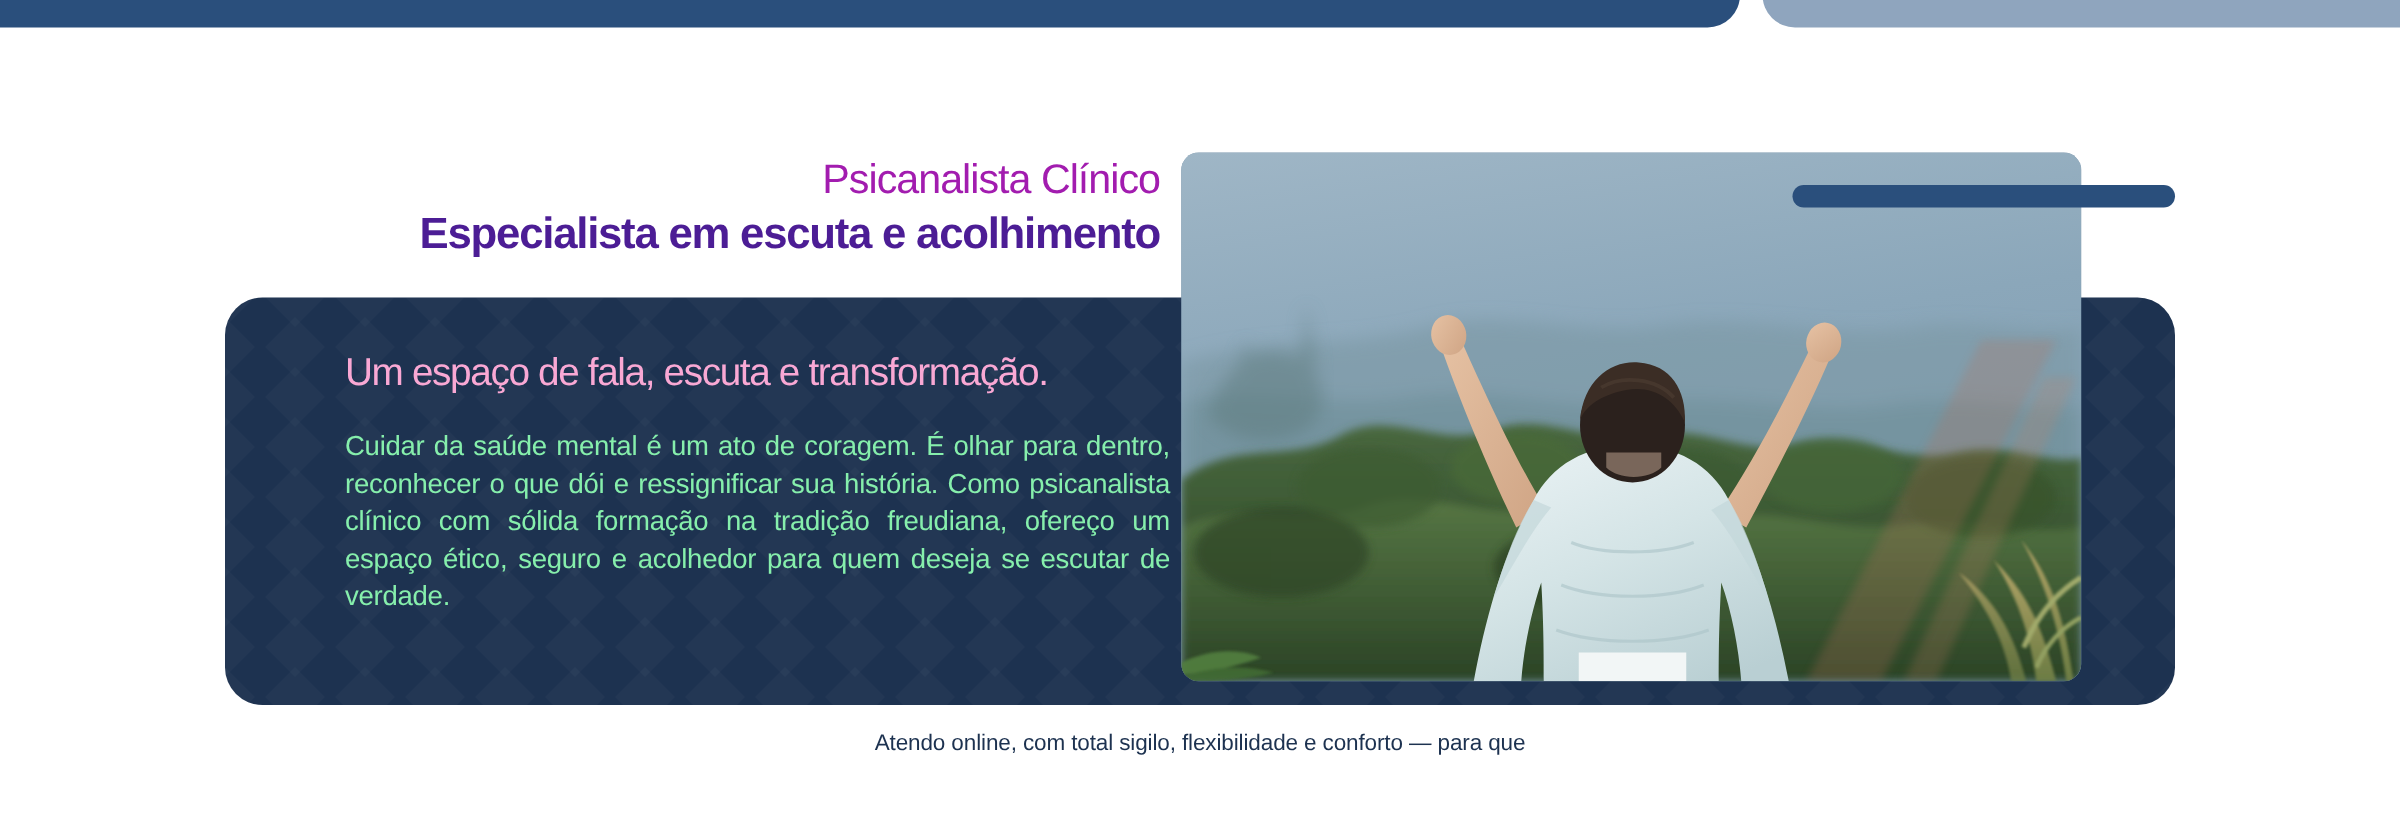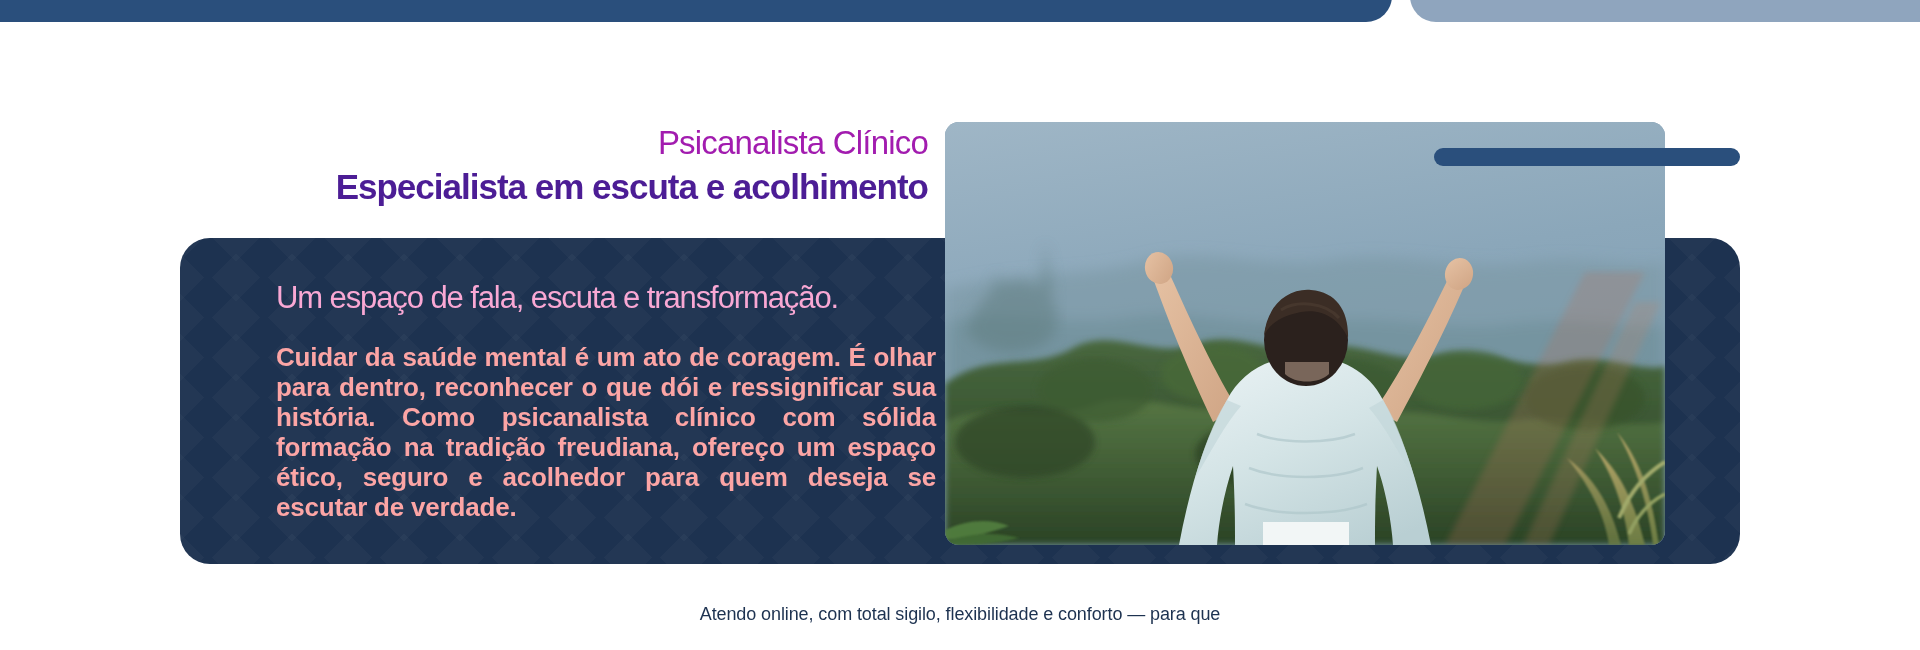--- a/index.html
+++ b/index.html
@@ -100,25 +100,25 @@
   .panel-title {
     color: #f9a8d4;
     font-size: 31px;
     line-height: 44px;
     letter-spacing: -1.1px;
     font-weight: 400;
     margin: 0 0 22px 0;
     white-space: nowrap;
   }
   .panel-body {
-    color: #fca5a5;
-    font-size: 26px;
+    color: #86efac;
+    font-size: 22px;
     line-height: 30px;
     letter-spacing: -0.2px;
-    font-weight: 700;
+    font-weight: 400;
     text-align: justify;
     margin: 0;
   }
 
   
   .photo {
     position: absolute;
     left: 945px;
     top: 122px;
     width: 720px;
@@ -146,21 +146,21 @@
     left: 0;
     top: 583px;
     width: 1920px;
     text-align: center;
     color: #1d3250;
     font-size: 18px;
     line-height: 23px;
     letter-spacing: -0.1px;
     font-weight: 400;
   }
-  .caption span { display: block; margin-top: 20px; }
+  .caption span { display: block; }
 </style>
 </head>
 <body>
 
 <div class="topbar-wrap">
   <div class="topbar topbar-primary"></div>
   <div class="topbar topbar-secondary"></div>
 </div>
 
 <div class="heading-block">

